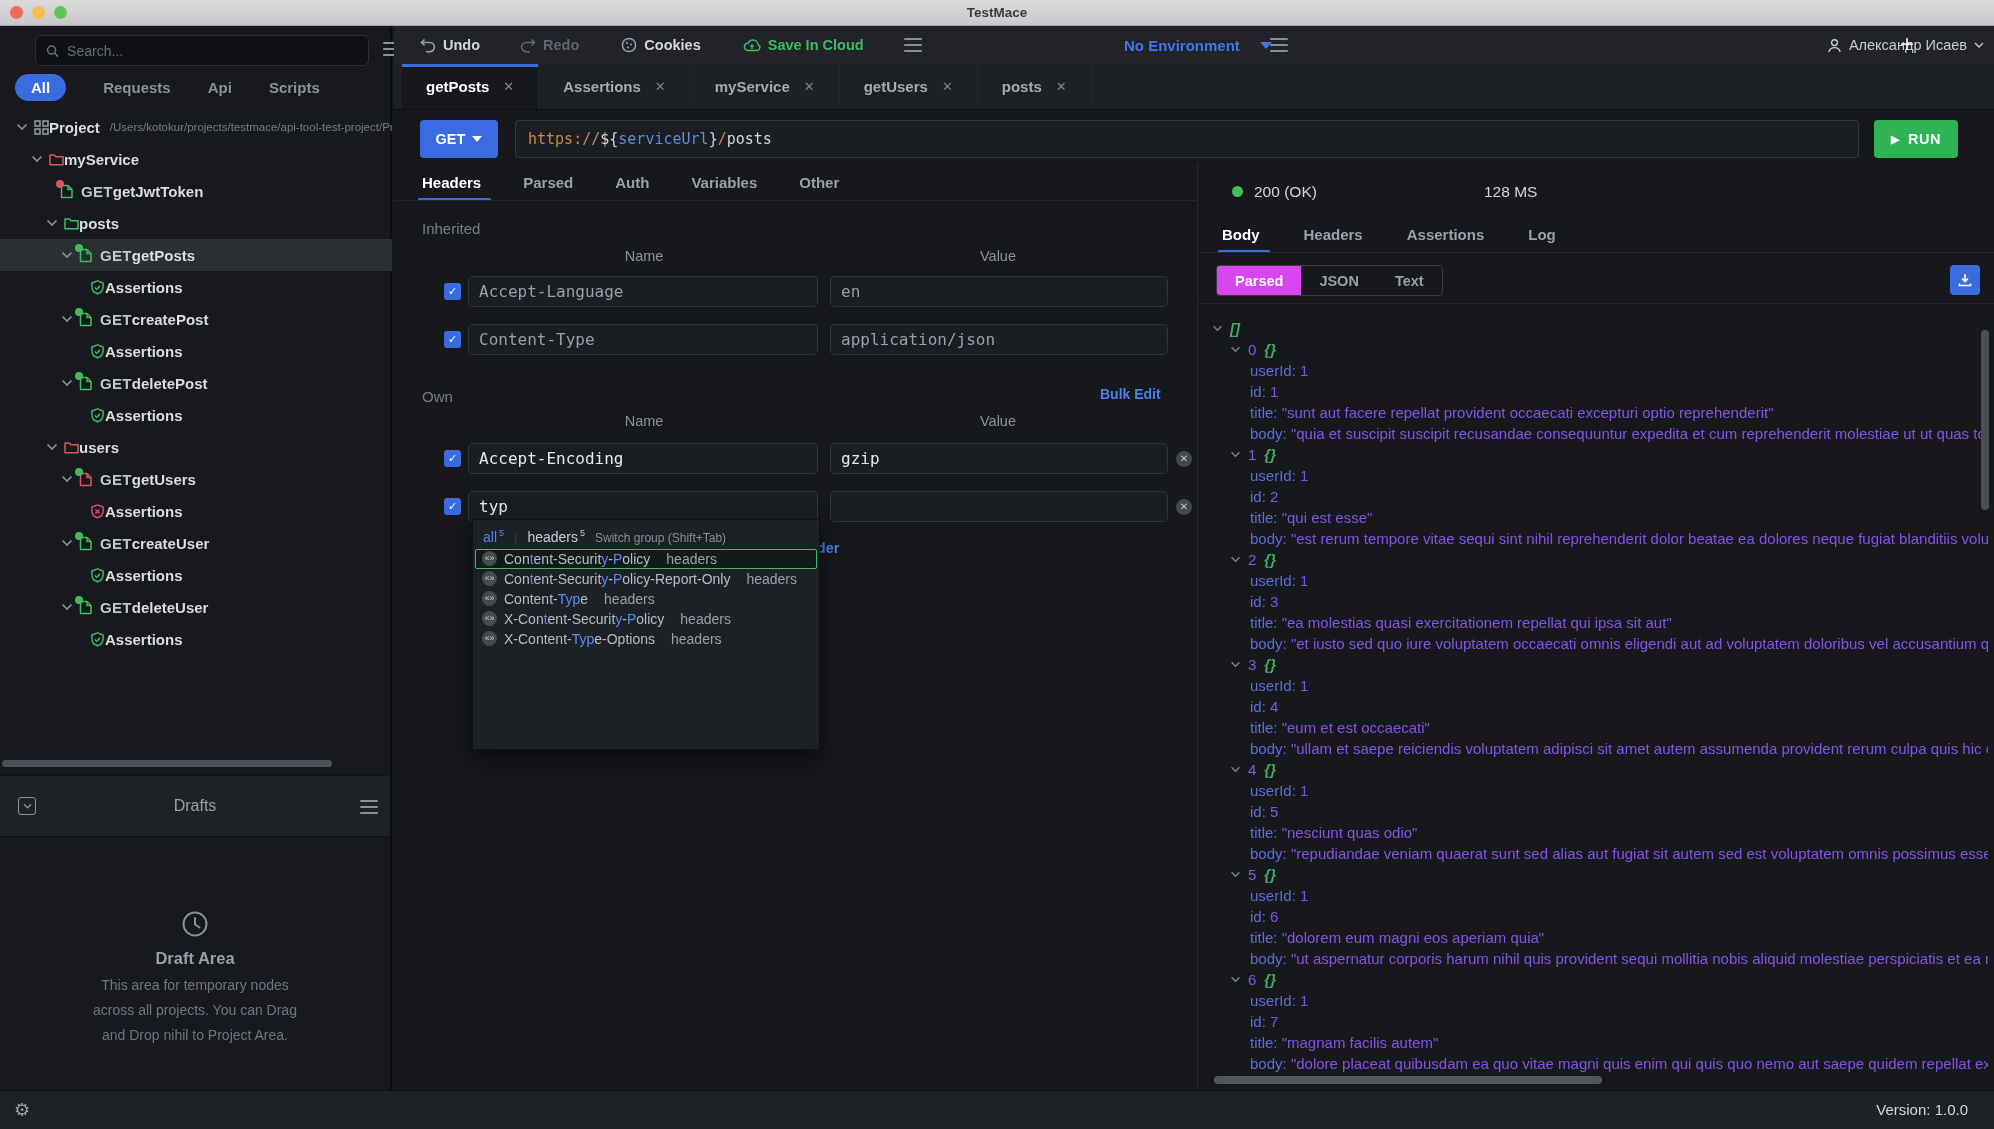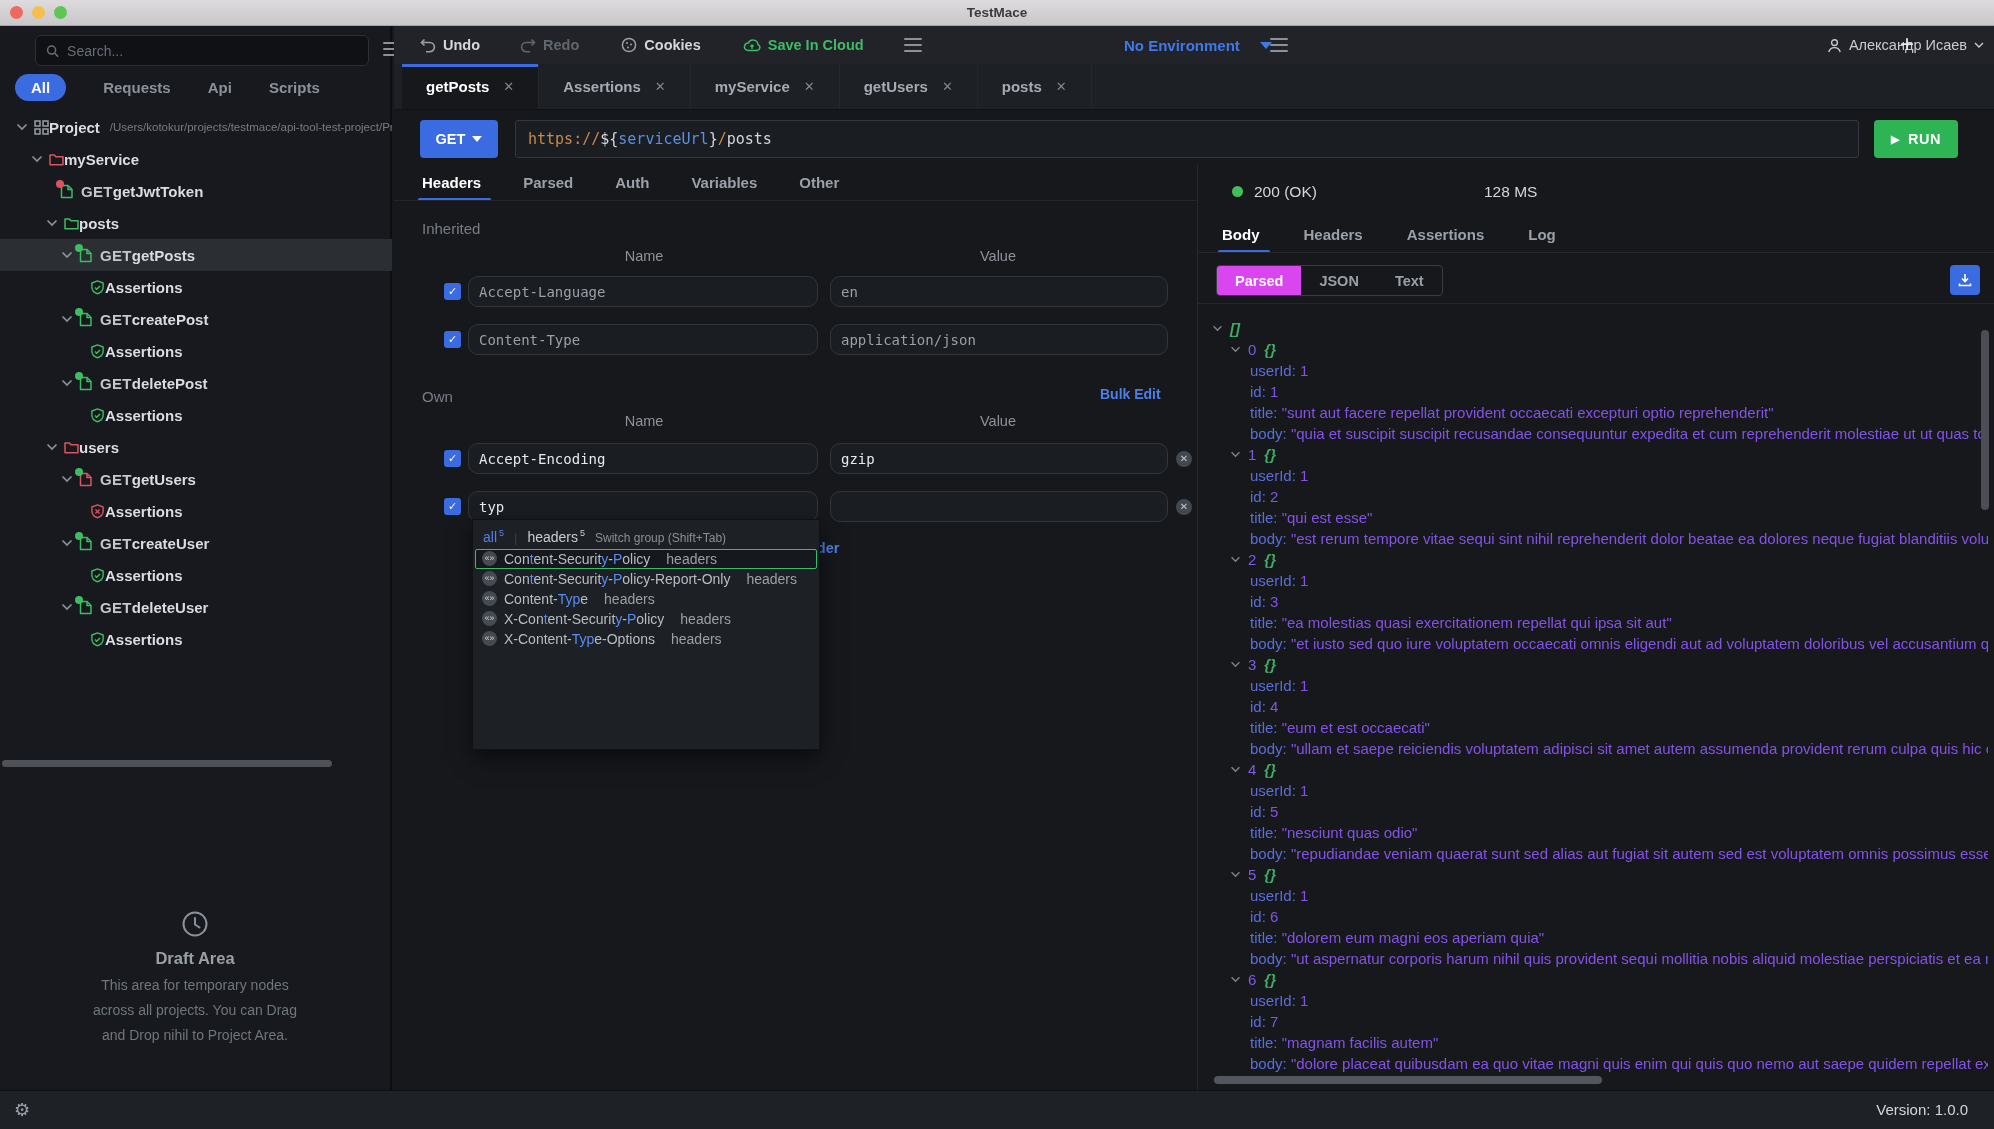--- a/index.html
+++ b/index.html
@@ -102,22 +102,22 @@
   .subtab.active::after { content:""; position:absolute; left:-2px; right:-8px; bottom:0; height:3px; background:#3b6be0; border-radius:2px; }
   #subtab-line { position:absolute; left:0; top:36px; width:803px; height:1px; background:#23262b; }
 
   .sect-label { position:absolute; left:28px; color:#787d85; font-size:15px; }
   .col-label { position:absolute; color:#8d929a; font-size:14.5px; transform:translateX(-50%); }
   .hrow { position:absolute; left:0; width:803px; height:31px; }
   .hcheck { position:absolute; left:50px; top:7px; width:17px; height:17px; background:#3b6be0; border-radius:3px;
     color:#fff; font-size:11px; font-weight:bold; text-align:center; line-height:17px; }
   .hname { position:absolute; left:74px; top:0; width:350px; height:31px; }
   .hval  { position:absolute; left:436px; top:0; width:338px; height:31px; }
-  .hrow input { width:100%; height:100%; background:#1a1d22; border:1px solid #31353c; border-radius:10px;
-    color:#9aa0a8; font-family:"DejaVu Sans Mono",monospace; font-size:14px; padding:9px 10px; outline:none; }
+  .hrow input { width:100%; height:100%; background:#1a1d22; border:1px solid #31353c; border-radius:5px;
+    color:#9aa0a8; font-family:"DejaVu Sans Mono",monospace; font-size:16px; padding:9px 10px; outline:none; }
   .hrow.own input { color:#e6e9ed; }
   .hdel { position:absolute; left:782px; top:8px; width:16px; height:16px; border-radius:50%; background:#43474e;
     color:#c3c8cf; font-size:10px; line-height:16px; text-align:center; }
   #bulk-edit { position:absolute; left:706px; color:#4d7fe8; font-weight:bold; font-size:14px; }
   #add-header { position:absolute; left:352px; top:376px; color:#4d7fe8; font-weight:bold; font-size:14.5px; z-index:1; white-space:nowrap; }
 
   
   #dropdown { position:absolute; left:78px; top:355px; width:348px; height:231px; z-index:5;
     background:#1d2025; border:1px solid #101214; box-shadow:0 8px 20px rgba(0,0,0,.55); }
   #dd-filter { display:flex; align-items:baseline; gap:10px; padding:8px 10px 4px 10px; }
@@ -413,20 +413,31 @@
           <span class="ticon" style="margin-left: 90px;">
             <svg width="15" height="15" viewBox="0 0 16 16">
               <path d="M8 1l6 2.2v4.2c0 3.7-2.6 6.1-6 7.3-3.4-1.2-6-3.6-6-7.3V3.2z" fill="none" stroke="#3fbb63" stroke-width="1.5" stroke-linejoin="round"></path>
               <path d="M5.3 8l1.9 1.9 3.4-3.6" fill="none" stroke="#3fbb63" stroke-width="1.5"></path>
             </svg>
           </span>
           <span class="tlabel">Assertions</span>
         </div>
       </div>
     <div id="side-hscroll"></div>
+    <div id="drafts-hdr">
+      <span id="drafts-collapse">
+        <svg width="9" height="6" viewBox="0 0 10 6">
+            <path d="M1 1l4 4 4-4" fill="none" stroke="#8b9199" stroke-width="1.5"></path>
+          </svg>
+      </span>
+      <span class="dh-title">Drafts</span>
+      <span id="drafts-menu" class="burger">
+          <i></i>
+        </span>
+    </div>
     <div id="draft-area">
       <svg class="clock" width="28" height="28" viewBox="0 0 28 28" style="display:inline-block">
         <circle cx="14" cy="14" r="11.5" fill="none" stroke="#8b9199" stroke-width="2"></circle>
         <path d="M14 8v6.5l4.5 3" fill="none" stroke="#8b9199" stroke-width="2" stroke-linecap="round"></path>
       </svg>
       <div id="draft-title">Draft Area</div>
       <div id="draft-lines">
           <div class="draft-line">This area for temporary nodes</div>
           <div class="draft-line">across all projects. You can Drag</div>
           <div class="draft-line">and Drop nihil to Project Area.</div>

